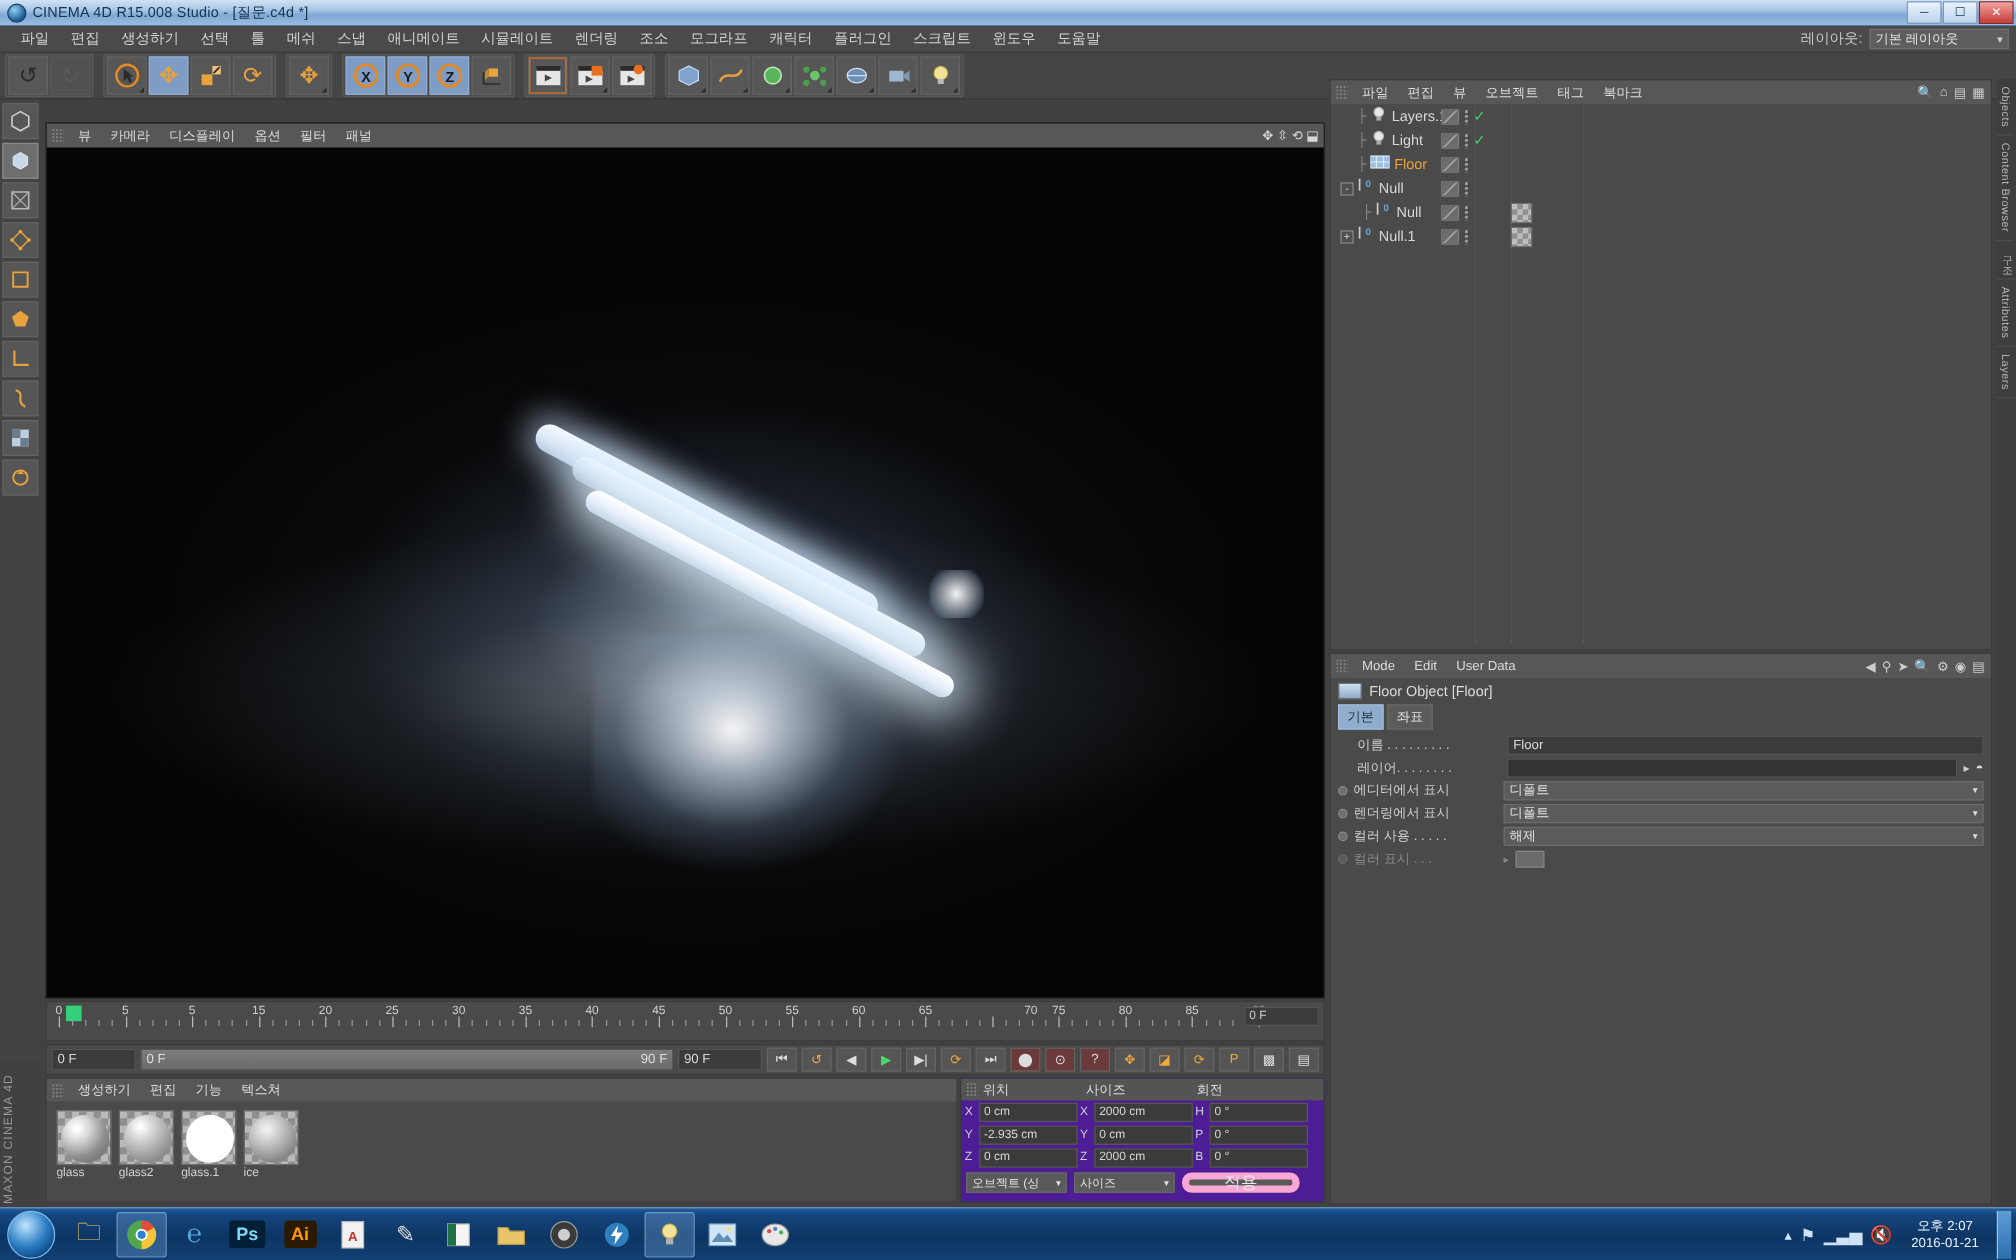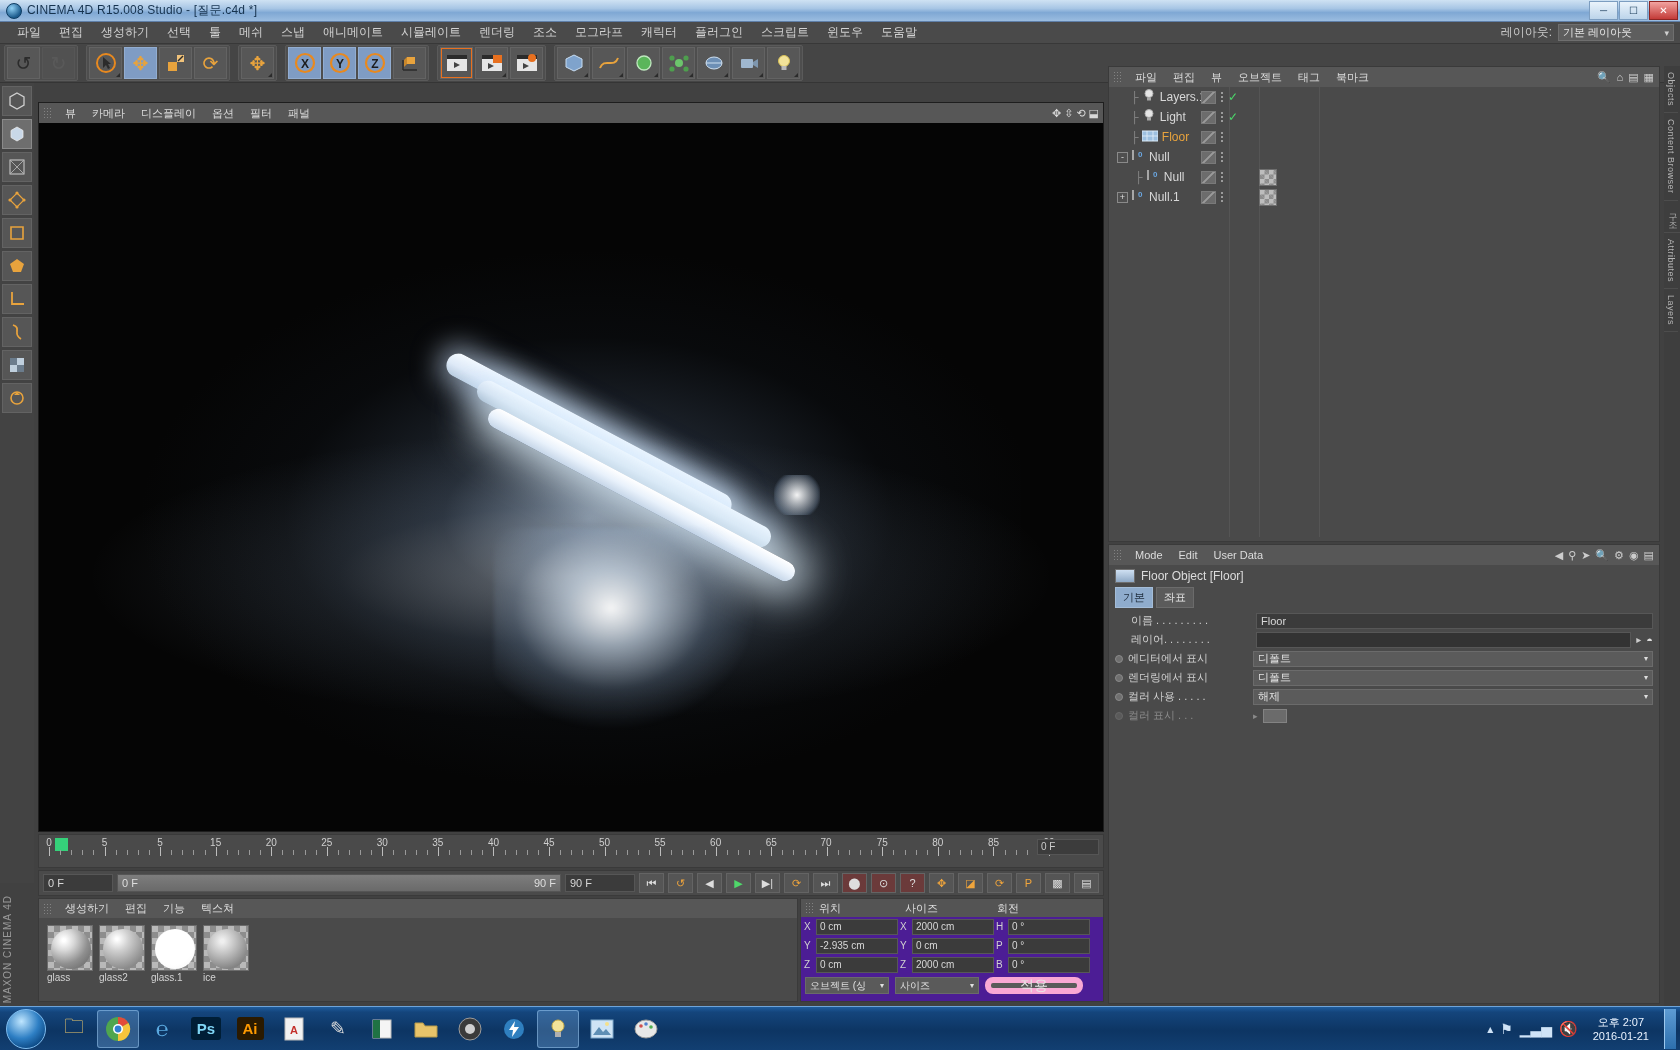--- a/index.html
+++ b/index.html
@@ -583,21 +583,21 @@
         <div class="tl-tickmark" style="left: 688.889px;"></div>
         <div class="tl-tickmark" style="left: 700px;"></div>
         <div class="tl-tickmark" style="left: 711.111px;"></div>
         <div class="tl-tickmark major" style="left: 722.222px;"></div>
         <div class="tl-num" style="left: 722.222px;">65</div>
         <div class="tl-tickmark" style="left: 733.333px;"></div>
         <div class="tl-tickmark" style="left: 744.444px;"></div>
         <div class="tl-tickmark" style="left: 755.556px;"></div>
         <div class="tl-tickmark" style="left: 766.667px;"></div>
         <div class="tl-tickmark major" style="left: 777.778px;"></div>
-        <div class="tl-num" style="left: 777px;">70</div>
+        <div class="tl-num" style="left: 810px;">70</div>
         <div class="tl-tickmark" style="left: 788.889px;"></div>
         <div class="tl-tickmark" style="left: 800px;"></div>
         <div class="tl-tickmark" style="left: 811.111px;"></div>
         <div class="tl-tickmark" style="left: 822.222px;"></div>
         <div class="tl-tickmark major" style="left: 833.333px;"></div>
         <div class="tl-num" style="left: 833.333px;">75</div>
         <div class="tl-tickmark" style="left: 844.444px;"></div>
         <div class="tl-tickmark" style="left: 855.556px;"></div>
         <div class="tl-tickmark" style="left: 866.667px;"></div>
         <div class="tl-tickmark" style="left: 877.778px;"></div>

